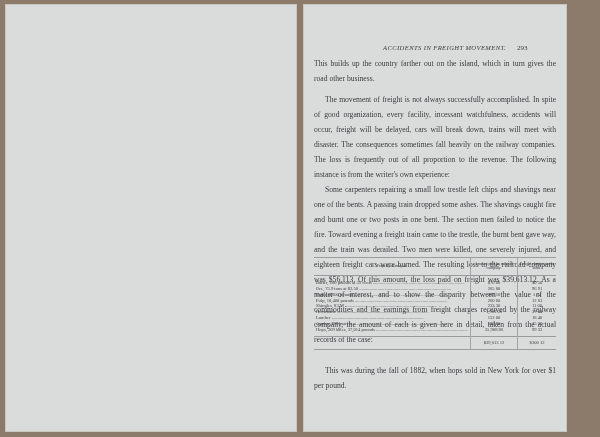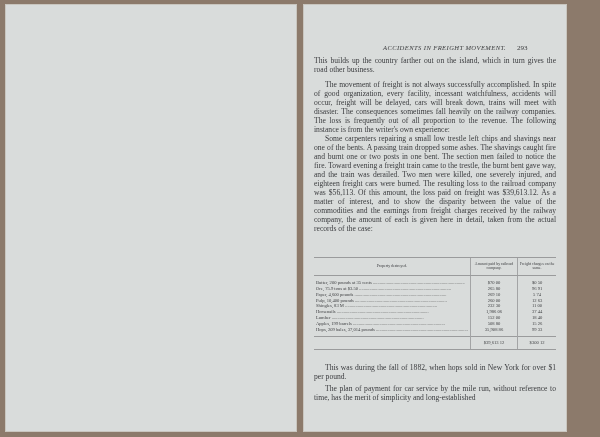--- a/index.html
+++ b/index.html
@@ -3,21 +3,21 @@
 <meta charset="utf-8">
 <style>
   html,body{margin:0;padding:0;}
   body{width:600px;height:437px;background:#8c7a6b;position:relative;overflow:hidden;font-family:"Liberation Serif","DejaVu Serif",serif;}
   .page{position:absolute;background:#d9dcdb;box-shadow:inset 0 0 0 1px #c9c6bf;}
   #left-page{left:5px;top:4px;width:292px;height:428px;}
   #right-page{left:303px;top:4px;width:264px;height:428px;}
   .rh{position:absolute;left:0;top:40px;width:100%;font-size:6.6px;color:#3b3c3e;}
   .rh .title{position:absolute;left:80px;font-style:italic;letter-spacing:0.4px;}
   .rh .num{position:absolute;left:214px;font-size:7px;}
-  .text{position:absolute;left:11px;width:242px;color:#3a3b3e;font-size:7.6px;line-height:9px;text-align:justify;}
+  .text{position:absolute;left:11px;width:242px;color:#3a3b3e;font-size:7.6px;line-height:15px;text-align:justify;}
   .text p{margin:0;}
   .indent{text-indent:11px;}
   #tbl{position:absolute;left:11px;top:253px;width:242px;font-size:4.6px;color:#3e3f42;}
   #tbl table{border-collapse:collapse;width:100%;}
   #tbl th{font-weight:normal;font-size:3.9px;line-height:4.4px;border-top:1px solid #9a9b9c;border-bottom:1px solid #9a9b9c;padding:4px 1px;}
   #tbl th.c1{width:133px;}
   #tbl td{padding:0 2px;line-height:5.9px;white-space:nowrap;}
   #tbl td.v{text-align:center;border-left:1px solid #a3a4a5;}
   #tbl th.b{border-left:1px solid #a3a4a5;}
   #tbl tr.first td{padding-top:4px;}
@@ -101,15 +101,14 @@
             <td></td>
             <td class="v">$39,613 12</td>
             <td class="v">$300 12</td>
           </tr>
       </tbody>
     </table>
   </div>
 
   <div class="text" style="top:359px;">
     <p class="indent">This was during the fall of 1882, when hops sold in New York for over $1 per pound.</p>
-    <p class="indent" style="margin-top:3px;">The plan of payment for car service by the mile run, without reference to time, has the merit of simplicity and long-established</p>
   </div>
 </div>
 
 </body></html>

